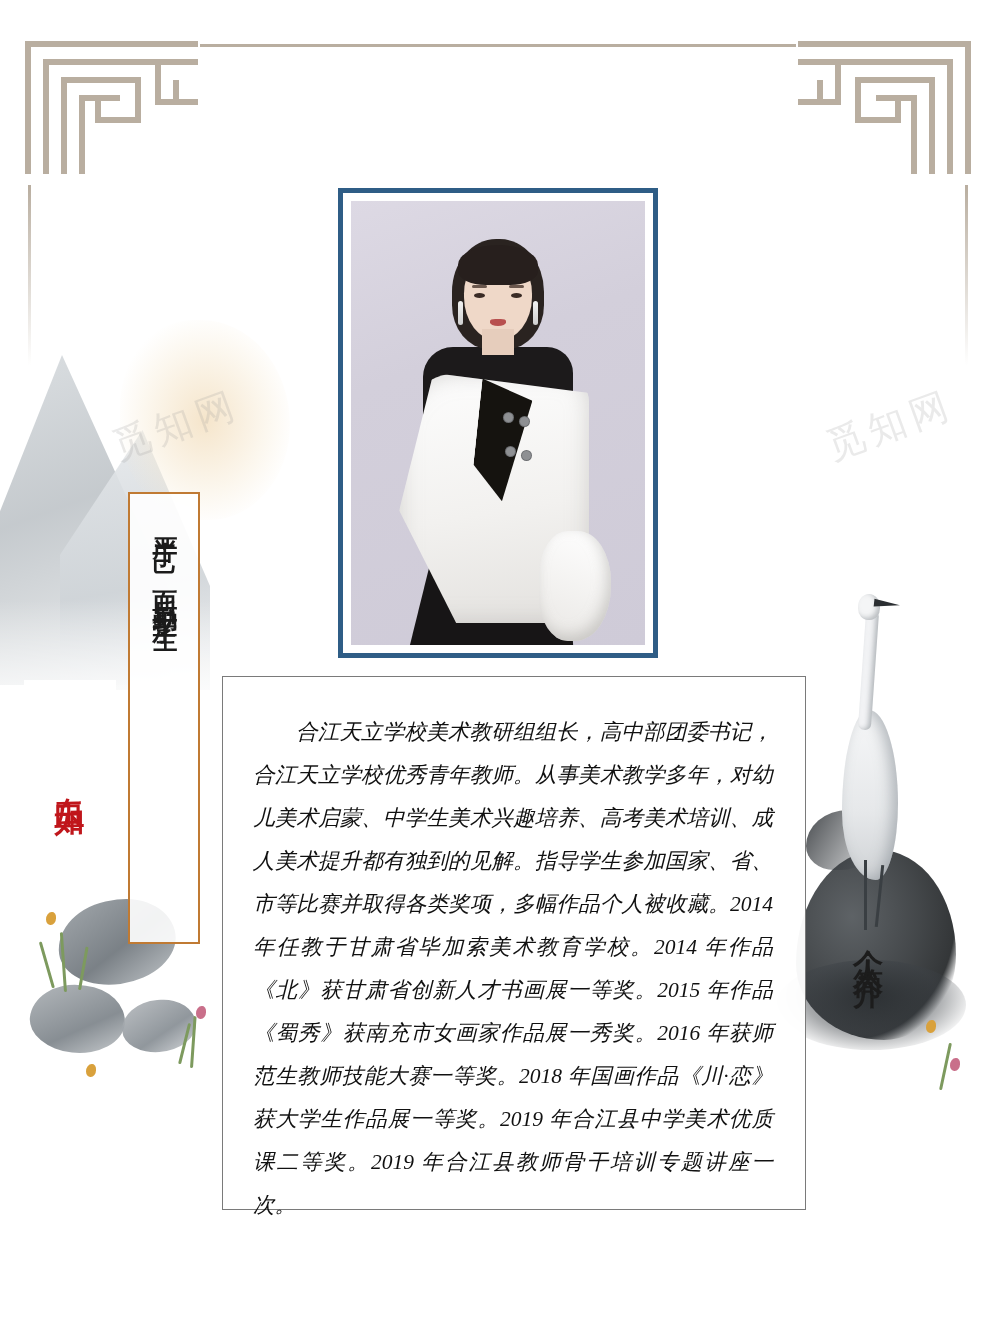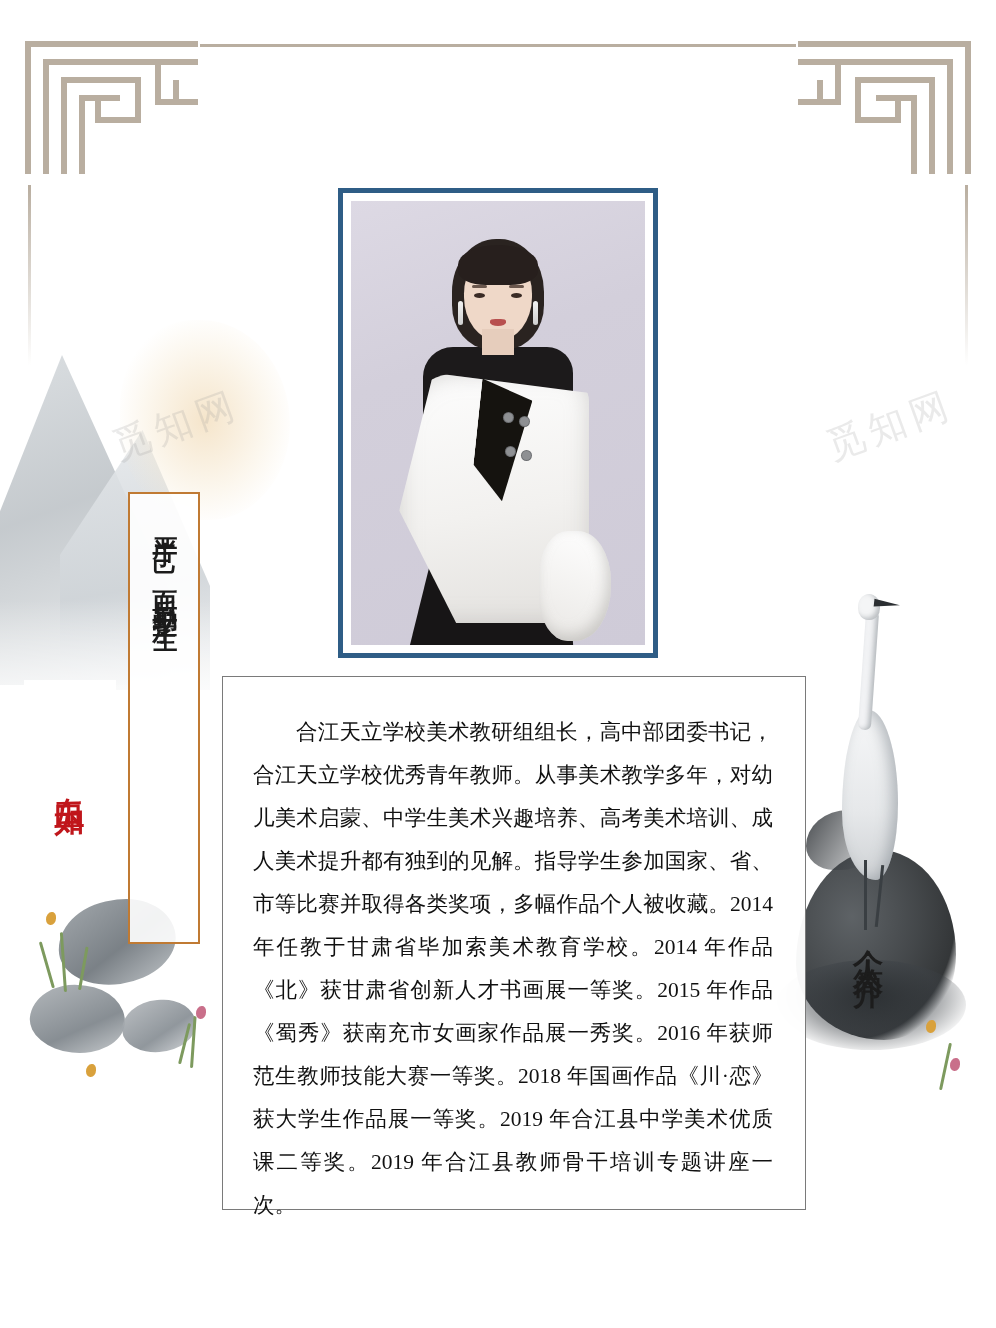--- a/index.html
+++ b/index.html
@@ -366,20 +366,21 @@
   .bio-panel {
     position: absolute;
     left: 222px;
     top: 676px;
     width: 584px;
     height: 534px;
     border: 1px solid #7a7a7a;
     background: rgba(255,255,255,.96);
     box-sizing: border-box;
     padding: 34px 32px 20px 30px;
+    font-style: italic;
   }
   .bio-text {
     font-size: 21.5px;
     line-height: 2.0;
     color: #111111;
     text-align: justify;
     text-justify: inter-character;
     text-indent: 2em;
     font-family: "Liberation Serif", "DejaVu Serif", serif;
     white-space: pre-wrap;

